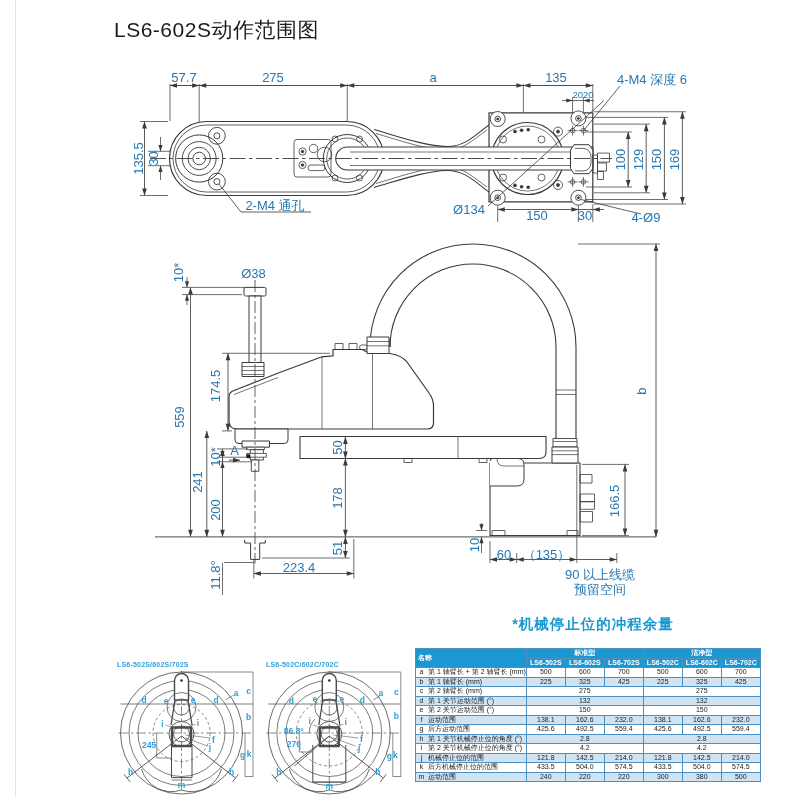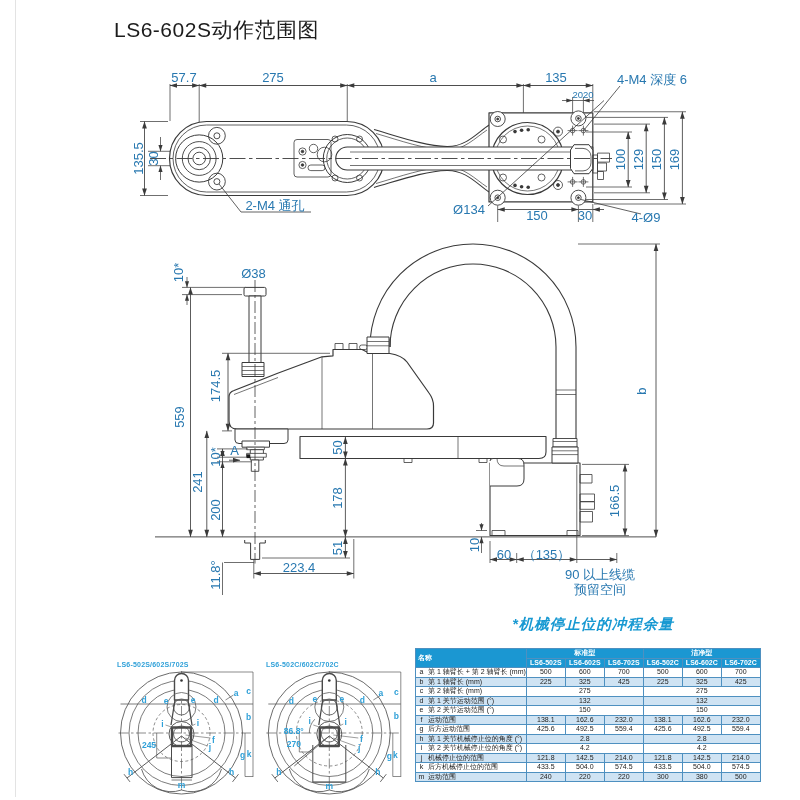--- a/index.html
+++ b/index.html
@@ -1,21 +1,21 @@
 <!DOCTYPE html>
 <html><head>
 <meta charset="utf-8">
 <style>
   html,body{margin:0;padding:0;background:#ffffff;}
   #stage{position:relative;width:800px;height:800px;background:#ffffff;overflow:hidden;
          font-family:"Liberation Sans", sans-serif;}
   #page-edge{position:absolute;left:15px;top:0;width:1px;height:797px;background:#e3e3e3;}
   #title{position:absolute;left:114px;top:16px;font-size:21px;color:#1c1c1c;letter-spacing:0.5px;}
   #footnote{position:absolute;left:458px;top:615px;width:270px;text-align:center;
-            font-size:14.5px;font-weight:bold;color:#1899d2;letter-spacing:1px;font-style:italic;}
+            font-size:14.5px;font-weight:bold;color:#1899d2;letter-spacing:1px;}
   .diag-title{position:absolute;font-size:7px;font-weight:bold;color:#2fa0d8;letter-spacing:0.2px;}
   #diag-title-1{left:117px;top:661px;}
   #diag-title-2{left:266px;top:661px;}
   
   #spec-table{position:absolute;left:415px;top:648px;border-collapse:collapse;
               table-layout:fixed;font-size:7px;color:#222;}
   #spec-table th,#spec-table td{border:1px solid #4e90c0;padding:0;line-height:8.5px;
               height:8.5px;overflow:hidden;white-space:nowrap;}
   #spec-table th{background:#1b97d2;color:#fff;font-weight:bold;}
   #spec-table .colname{width:95px;text-align:left;padding-left:2px;}

